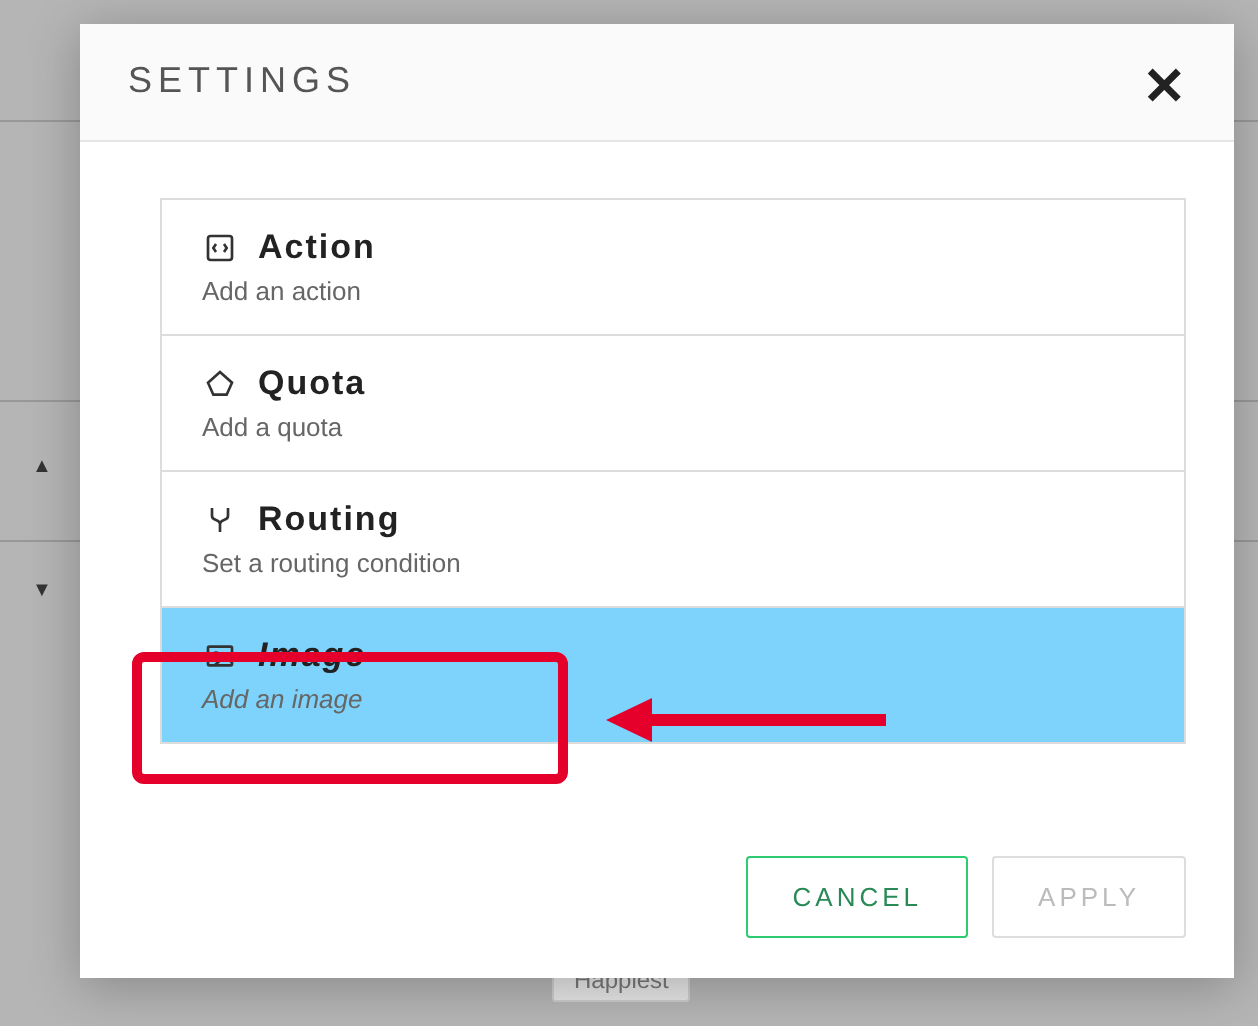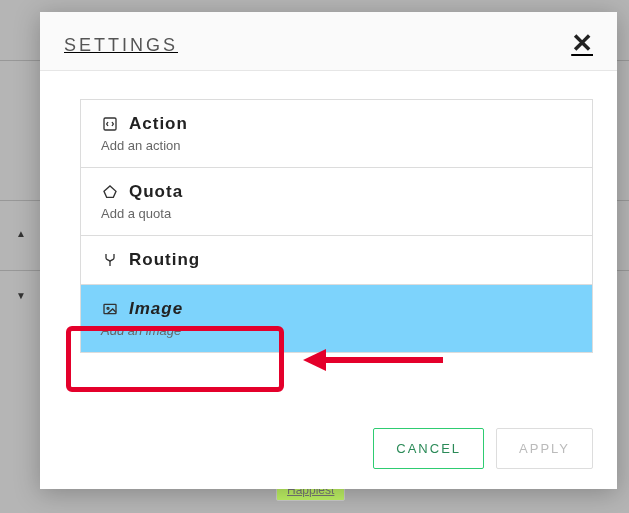--- a/index.html
+++ b/index.html
@@ -28,26 +28,25 @@
       left: 40px;
       right: 12px;
       bottom: 24px;
       background: #fff;
       box-shadow: 0 4px 24px rgba(0,0,0,0.25);
       display: flex;
       flex-direction: column;
     }
     .modal-header {
       display: flex;
-      align-items: flex-end;
+      align-items: flex-start;
       justify-content: space-between;
       padding: 18px 24px 14px 24px;
       border-bottom: 1px solid #e6e6e6;
       background: #fafafa;
-      text-decoration: underline;
     }
     .modal-title {
       font-size: 18px;
       letter-spacing: 3px;
       color: #555;
       font-weight: 400;
     }
     .close-btn {
       font-size: 26px;
       font-weight: 700;
@@ -130,25 +129,24 @@
       color: #2a8a57;
     }
     .btn-apply {
       color: #bbb;
       border-color: #ddd;
     }
     .bg-pill {
       position:absolute;
       font-size:12px;
       color:#777;
-      background:#bef264;
+      background:#e5e5e5;
       border:1px solid #ccc;
       padding:3px 10px;
       border-radius:2px;
-      text-decoration:underline;
     }
     .bg-tri {
       position:absolute; font-size:10px; color:#333;
     }
   </style>
 </head>
 <body>
 
 <div class="backdrop">
   <div class="backdrop-row" style="top:60px"></div>
@@ -197,20 +195,21 @@
 
       <div class="option-item">
         <div class="option-head">
           <span class="option-icon">
             <svg viewBox="0 0 24 24" fill="none" stroke="currentColor" stroke-width="2">
                 <path d="M6 3v6M6 9c0 4 6 2 6 6v6M18 3v6M18 9c0 4-6 2-6 6"></path>
               </svg>
           </span>
           <span class="option-title">Routing</span>
         </div>
+        <div class="option-sub">Set a routing condition</div>
       </div>
 
       <div class="option-item">
         <div class="option-head">
           <span class="option-icon">
             <svg viewBox="0 0 24 24" fill="none" stroke="currentColor" stroke-width="2">
                 <rect x="3" y="5" width="18" height="14" rx="1"></rect>
                 <circle cx="9" cy="11" r="1.5"></circle>
                 <path d="M21 17l-5-5-8 7"></path>
               </svg>

